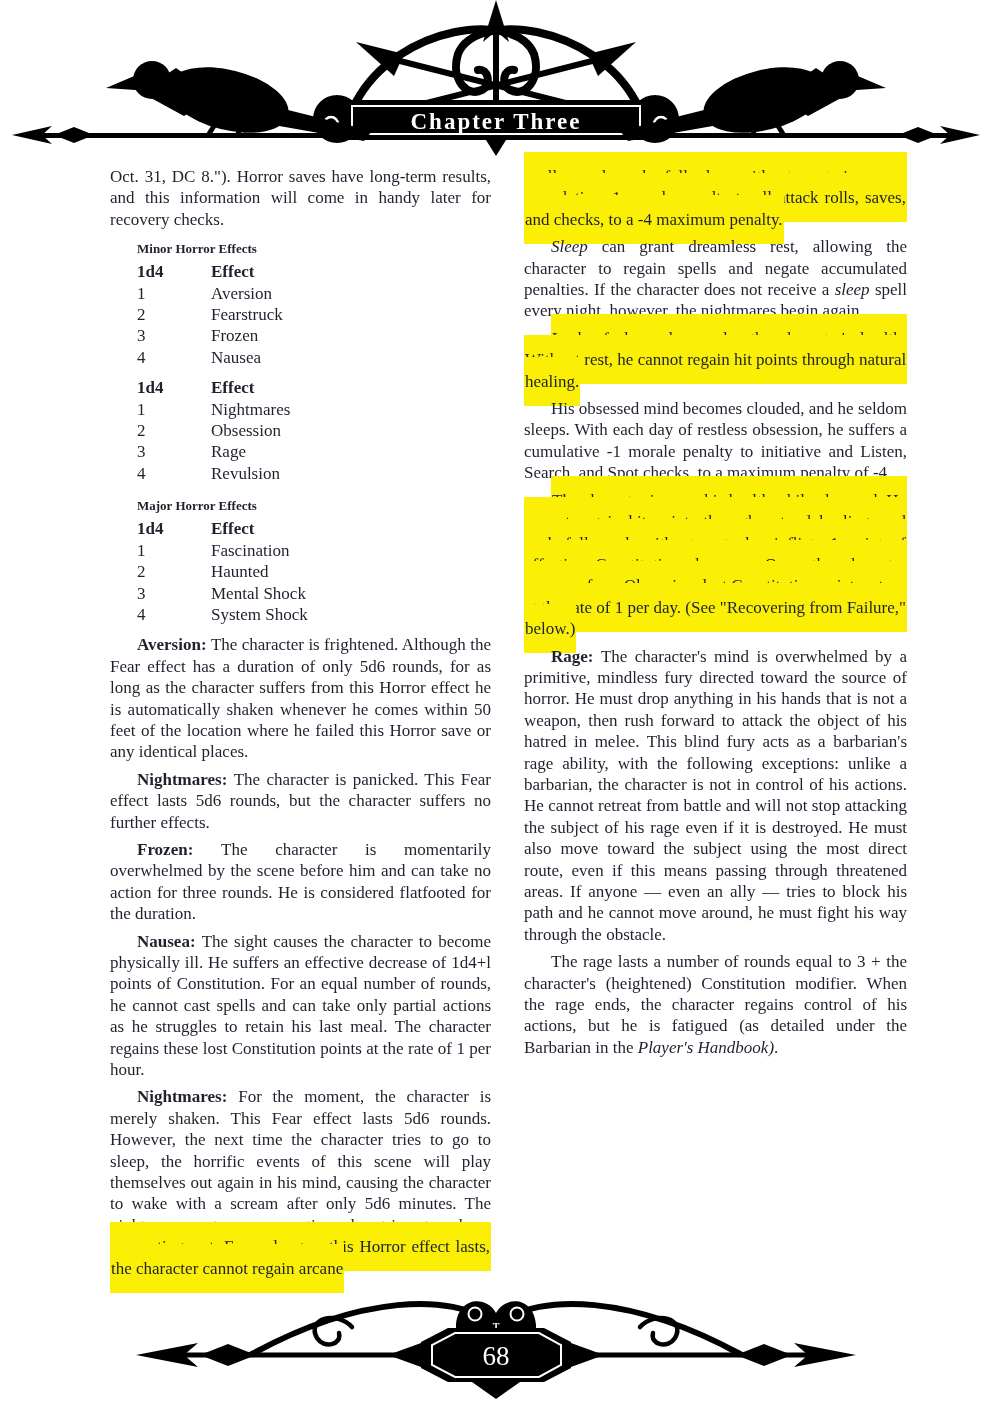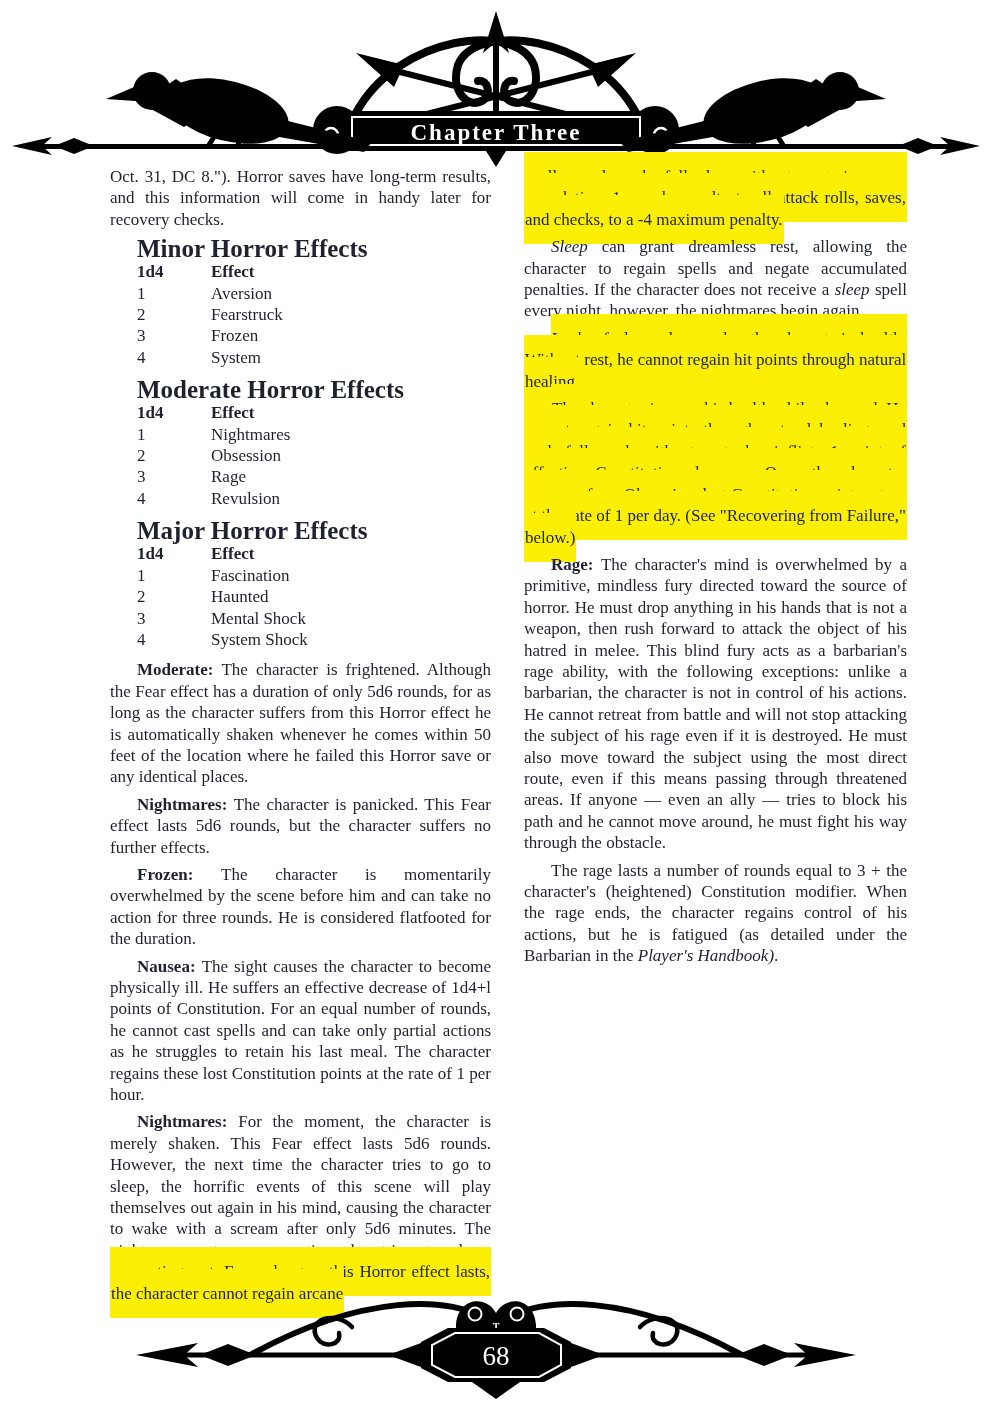--- a/index.html
+++ b/index.html
@@ -5,21 +5,21 @@
   html, body { margin: 0; padding: 0; }
   body {
     width: 992px; height: 1403px;
     background: #ffffff;
     position: relative;
     overflow: hidden;
     font-family: "Liberation Serif", serif;
     color: #1e222e;
   }
   .page-header-ornament {
-    position: absolute; top: 11px; left: 0;
+    position: absolute; top: 0; left: 0;
     width: 992px; height: 156px;
   }
   .page-footer-ornament {
     position: absolute; top: 1283px; left: 0;
     width: 992px; height: 120px;
   }
   .columns {
     position: absolute; top: 166px; left: 110px;
     width: 797px;
     display: flex; gap: 33px;
@@ -35,21 +35,21 @@
   p.para.indent { text-indent: 27px; }
   .seg-bold { font-weight: bold; }
   .seg-italic { font-style: italic; }
   .seg-highlight {
     background: #fbf005;
     padding: 15px 1px;
     -webkit-box-decoration-break: clone;
     box-decoration-break: clone;
   }
   .h-table { margin: 2px 0 9px 27px; }
-  .h-title { font-weight: bold; font-size: 25px; line-height: 25px; }
+  .h-title { font-weight: bold; font-size: 13px; line-height: 25px; }
   .h-row { display: flex; line-height: 21.4px; align-items: center; }
   .h-row .c1 { width: 74px; flex: none; }
   .h-head { font-weight: bold; }
   svg text { user-select: none; }
 </style>
 </head>
 <body>
 
 <div class="page-header-ornament">
   <svg viewBox="0 0 992 156" width="992" height="156">
@@ -121,25 +121,24 @@
         <div class="h-row">
           <span class="c1">2</span>
           <span class="c2">Fearstruck</span>
         </div>
         <div class="h-row">
           <span class="c1">3</span>
           <span class="c2">Frozen</span>
         </div>
         <div class="h-row">
           <span class="c1">4</span>
-          <span class="c2">System</span>
+          <span class="c2">Nausea</span>
         </div>
       </div>
       <div class="h-table">
-        <div class="h-title">Moderate Horror Effects</div>
         <div class="h-row h-head">
           <span class="c1">1d4</span>
           <span class="c2">Effect</span>
         </div>
         <div class="h-row">
           <span class="c1">1</span>
           <span class="c2">Nightmares</span>
         </div>
         <div class="h-row">
           <span class="c1">2</span>
@@ -170,30 +169,31 @@
         </div>
         <div class="h-row">
           <span class="c1">3</span>
           <span class="c2">Mental Shock</span>
         </div>
         <div class="h-row">
           <span class="c1">4</span>
           <span class="c2">System Shock</span>
         </div>
       </div>
-      <p class="para indent"><span class="seg-bold">Moderate: </span><span>The character is frightened. Although the Fear effect has a duration of only 5d6 rounds, for as long as the character suffers from this Horror effect he is automatically shaken whenever he comes within 50 feet of the location where he failed this Horror save or any identical places.</span></p>
+      <p class="para indent"><span class="seg-bold">Aversion: </span><span>The character is frightened. Although the Fear effect has a duration of only 5d6 rounds, for as long as the character suffers from this Horror effect he is automatically shaken whenever he comes within 50 feet of the location where he failed this Horror save or any identical places.</span></p>
       <p class="para indent"><span class="seg-bold">Nightmares: </span><span>The character is panicked. This Fear effect lasts 5d6 rounds, but the character suffers no further effects.</span></p>
       <p class="para indent"><span class="seg-bold">Frozen: </span><span>The character is momentarily overwhelmed by the scene before him and can take no action for three rounds. He is considered flatfooted for the duration.</span></p>
       <p class="para indent"><span class="seg-bold">Nausea: </span><span>The sight causes the character to become physically ill. He suffers an effective decrease of 1d4+l points of Constitution. For an equal number of rounds, he cannot cast spells and can take only partial actions as he struggles to retain his last meal. The character regains these lost Constitution points at the rate of 1 per hour.</span></p>
       <p class="para indent"><span class="seg-bold">Nightmares: </span><span>For the moment, the character is merely shaken. This Fear effect lasts 5d6 rounds. However, the next time the character tries to go to sleep, the horrific events of this scene will play themselves out again in his mind, causing the character to wake with a scream after only 5d6 minutes. The nightmares return every time he tries to sleep, </span><span class="seg-highlight">preventing rest. For as long as this Horror effect lasts, the character cannot regain arcane</span></p>
     </section>
   <section class="col col-right" id="col-right">
       <p class="para"><span class="seg-highlight">spells, and each full day without rest incurs a cumulative -1 morale penalty to all attack rolls, saves, and checks, to a -4 maximum penalty.</span></p>
       <p class="para indent"><span class="seg-italic">Sleep</span><span> can grant dreamless rest, allowing the character to regain spells and negate accumulated penalties. If the character does not receive a </span><span class="seg-italic">sleep</span><span> spell every night, however, the nightmares begin again.</span></p>
       <p class="para indent"><span class="seg-highlight">Lack of sleep also erodes the character's health. Without rest, he cannot regain hit points through natural healing.</span></p>
+      <p class="para indent"><span>His obsessed mind becomes clouded, and he seldom sleeps. With each day of restless obsession, he suffers a cumulative -1 morale penalty to initiative and Listen, Search, and Spot checks, to a maximum penalty of -4.</span></p>
       <p class="para indent"><span class="seg-highlight">The character ignores his health while obsessed. He cannot regain hit points through natural healing, and each full week without rest also inflicts 1 point of effective Constitution decrease. Once the character recovers from Obsession, lost Constitution points return at the rate of 1 per day. (See "Recovering from Failure," below.)</span></p>
       <p class="para indent"><span class="seg-bold">Rage: </span><span>The character's mind is overwhelmed by a primitive, mindless fury directed toward the source of horror. He must drop anything in his hands that is not a weapon, then rush forward to attack the object of his hatred in melee. This blind fury acts as a barbarian's rage ability, with the following exceptions: unlike a barbarian, the character is not in control of his actions. He cannot retreat from battle and will not stop attacking the subject of his rage even if it is destroyed. He must also move toward the subject using the most direct route, even if this means passing through threatened areas. If anyone — even an ally — tries to block his path and he cannot move around, he must fight his way through the obstacle.</span></p>
       <p class="para indent"><span>The rage lasts a number of rounds equal to 3 + the character's (heightened) Constitution modifier. When the rage ends, the character regains control of his actions, but he is fatigued (as detailed under the Barbarian in the </span><span class="seg-italic">Player's Handbook)</span><span>.</span></p>
     </section>
 </main>
 
 <div class="page-footer-ornament">
   <svg viewBox="0 0 992 120" width="992" height="120">
 
     <rect x="170" y="69.5" width="652" height="5" fill="#000"></rect>

